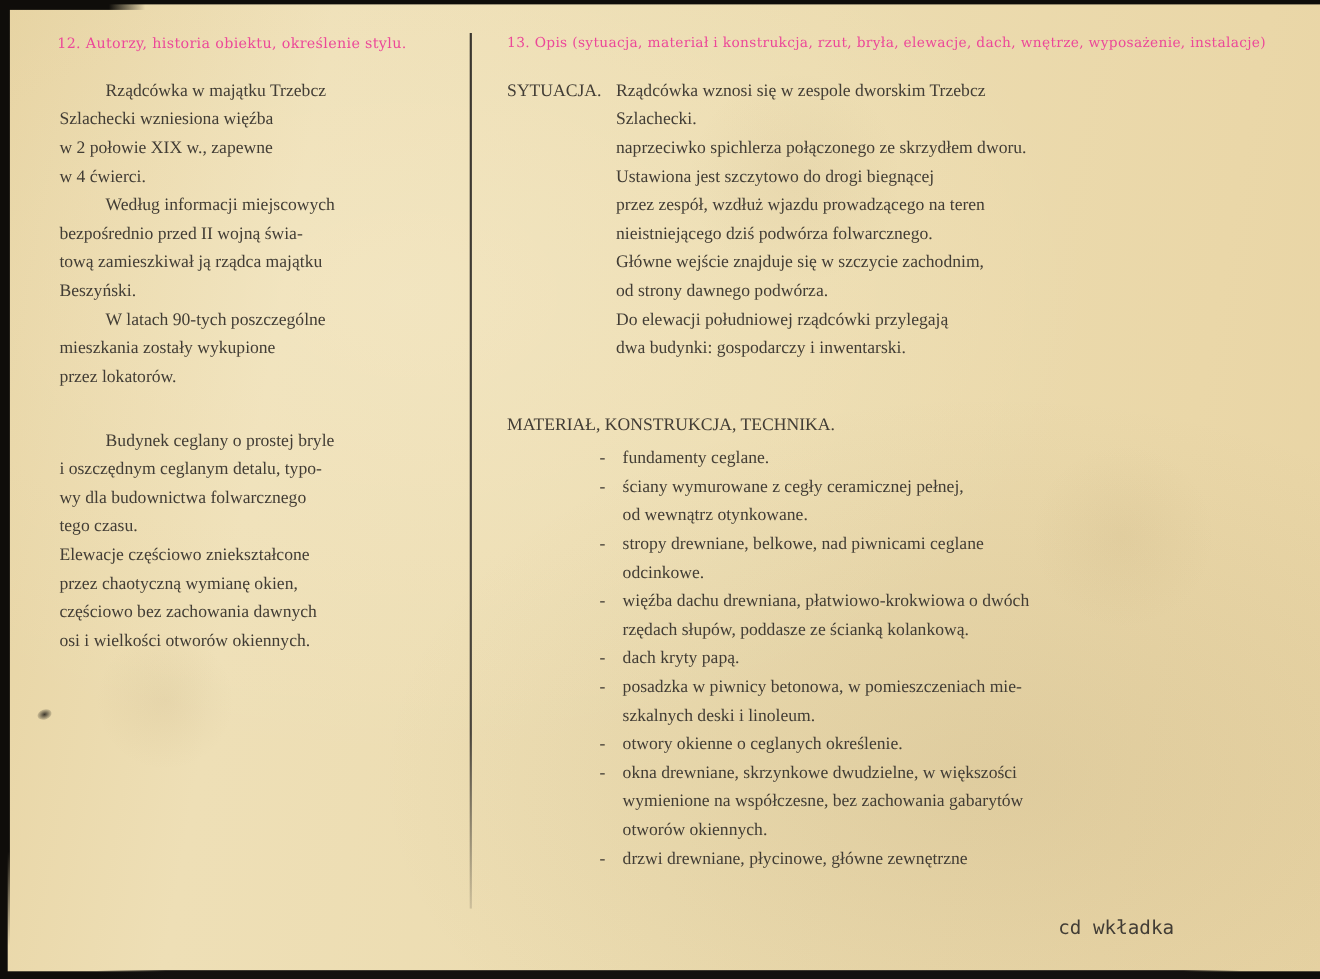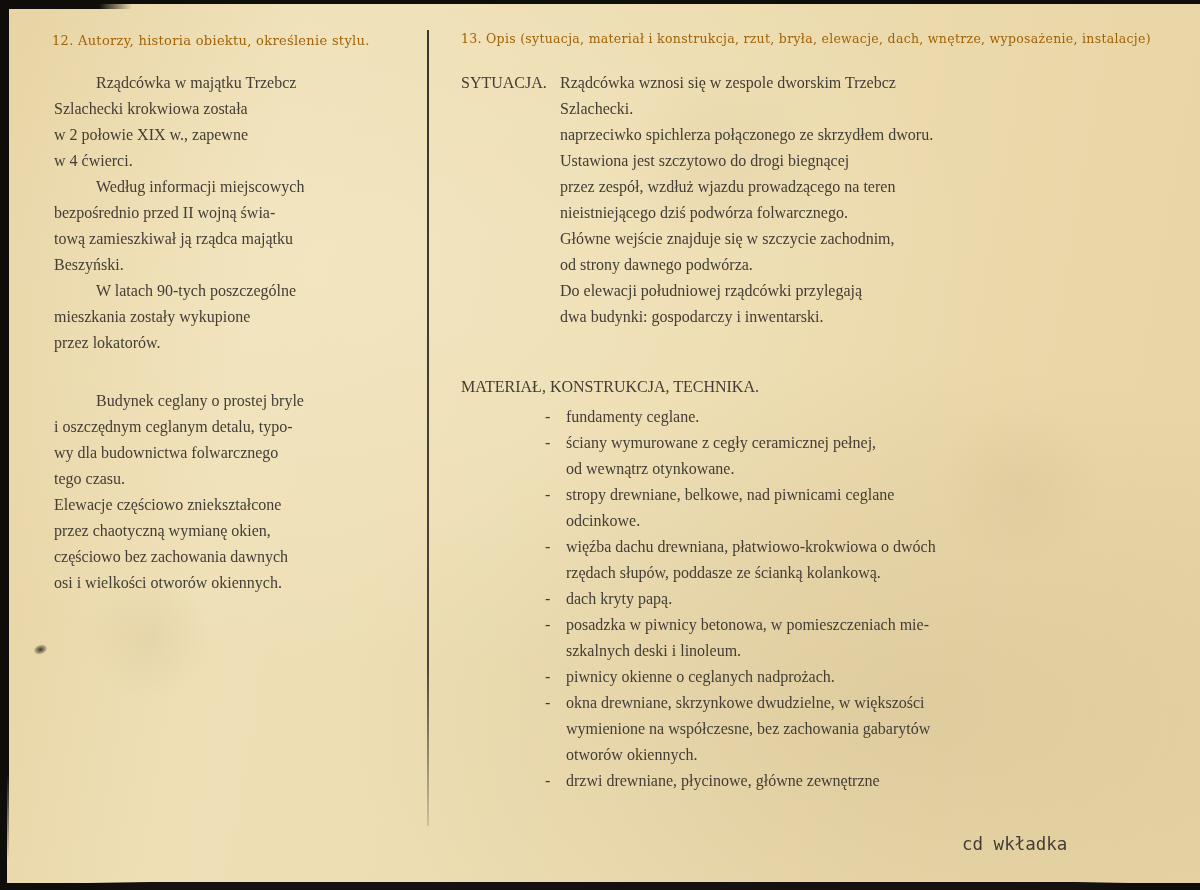--- a/index.html
+++ b/index.html
@@ -44,21 +44,21 @@
     background: linear-gradient(to right, rgba(15,13,10,0), #141110 6%, #141110 95%, rgba(15,13,10,0));
   }
   .content {
     position: absolute; inset: 0;
     font-family: "DejaVu Sans Mono", "Liberation Mono", monospace;
     color: #423d35;
   }
   .form-header {
     position: absolute;
     font-family: "DejaVu Serif", "Liberation Serif", serif;
-    color: #a16207;
+    color: #ec4899;
     font-size: 13px;
     letter-spacing: 0.3px;
     white-space: pre;
     text-align: center;
   }
   .form-header.left  { left: 52px;  top: 33px; }
   .form-header.right { left: 461px; top: 31px; font-size: 12.5px; }
   .divider {
     position: absolute;
     left: 427px; top: 30px;
@@ -108,21 +108,21 @@
 
     <div class="form-header left">12. Autorzy, historia obiektu, określenie stylu.</div>
 
     <div class="form-header right">13. Opis (sytuacja, materiał i konstrukcja, rzut, bryła, elewacje, dach, wnętrze, wyposażenie, instalacje)</div>
 
     <div class="divider"></div>
 
     <div class="left-col typewriter">
         <div class="paragraph indent">
           <div class="tline">Rządcówka w majątku Trzebcz</div>
-          <div class="tline">Szlachecki krokwiowa została</div>
+          <div class="tline">Szlachecki wzniesiona więźba</div>
           <div class="tline">w 2 połowie XIX w., zapewne</div>
           <div class="tline">w 4 ćwierci.</div>
         </div>
         <div class="paragraph indent">
           <div class="tline">Według informacji miejscowych</div>
           <div class="tline">bezpośrednio przed II wojną świa-</div>
           <div class="tline">tową zamieszkiwał ją rządca majątku</div>
           <div class="tline">Beszyński.</div>
         </div>
         <div class="paragraph indent">
@@ -200,21 +200,21 @@
           <div class="bullet-item">
             <span class="bullet-dash tline">-</span>
             <div class="bullet-lines">
               <div class="tline">posadzka w piwnicy betonowa, w pomieszczeniach mie-</div>
               <div class="tline">szkalnych deski i linoleum.</div>
             </div>
           </div>
           <div class="bullet-item">
             <span class="bullet-dash tline">-</span>
             <div class="bullet-lines">
-              <div class="tline">piwnicy okienne o ceglanych nadprożach.</div>
+              <div class="tline">otwory okienne o ceglanych określenie.</div>
             </div>
           </div>
           <div class="bullet-item">
             <span class="bullet-dash tline">-</span>
             <div class="bullet-lines">
               <div class="tline">okna drewniane, skrzynkowe dwudzielne, w większości</div>
               <div class="tline">wymienione na współczesne, bez zachowania gabarytów</div>
               <div class="tline">otworów okiennych.</div>
             </div>
           </div>

